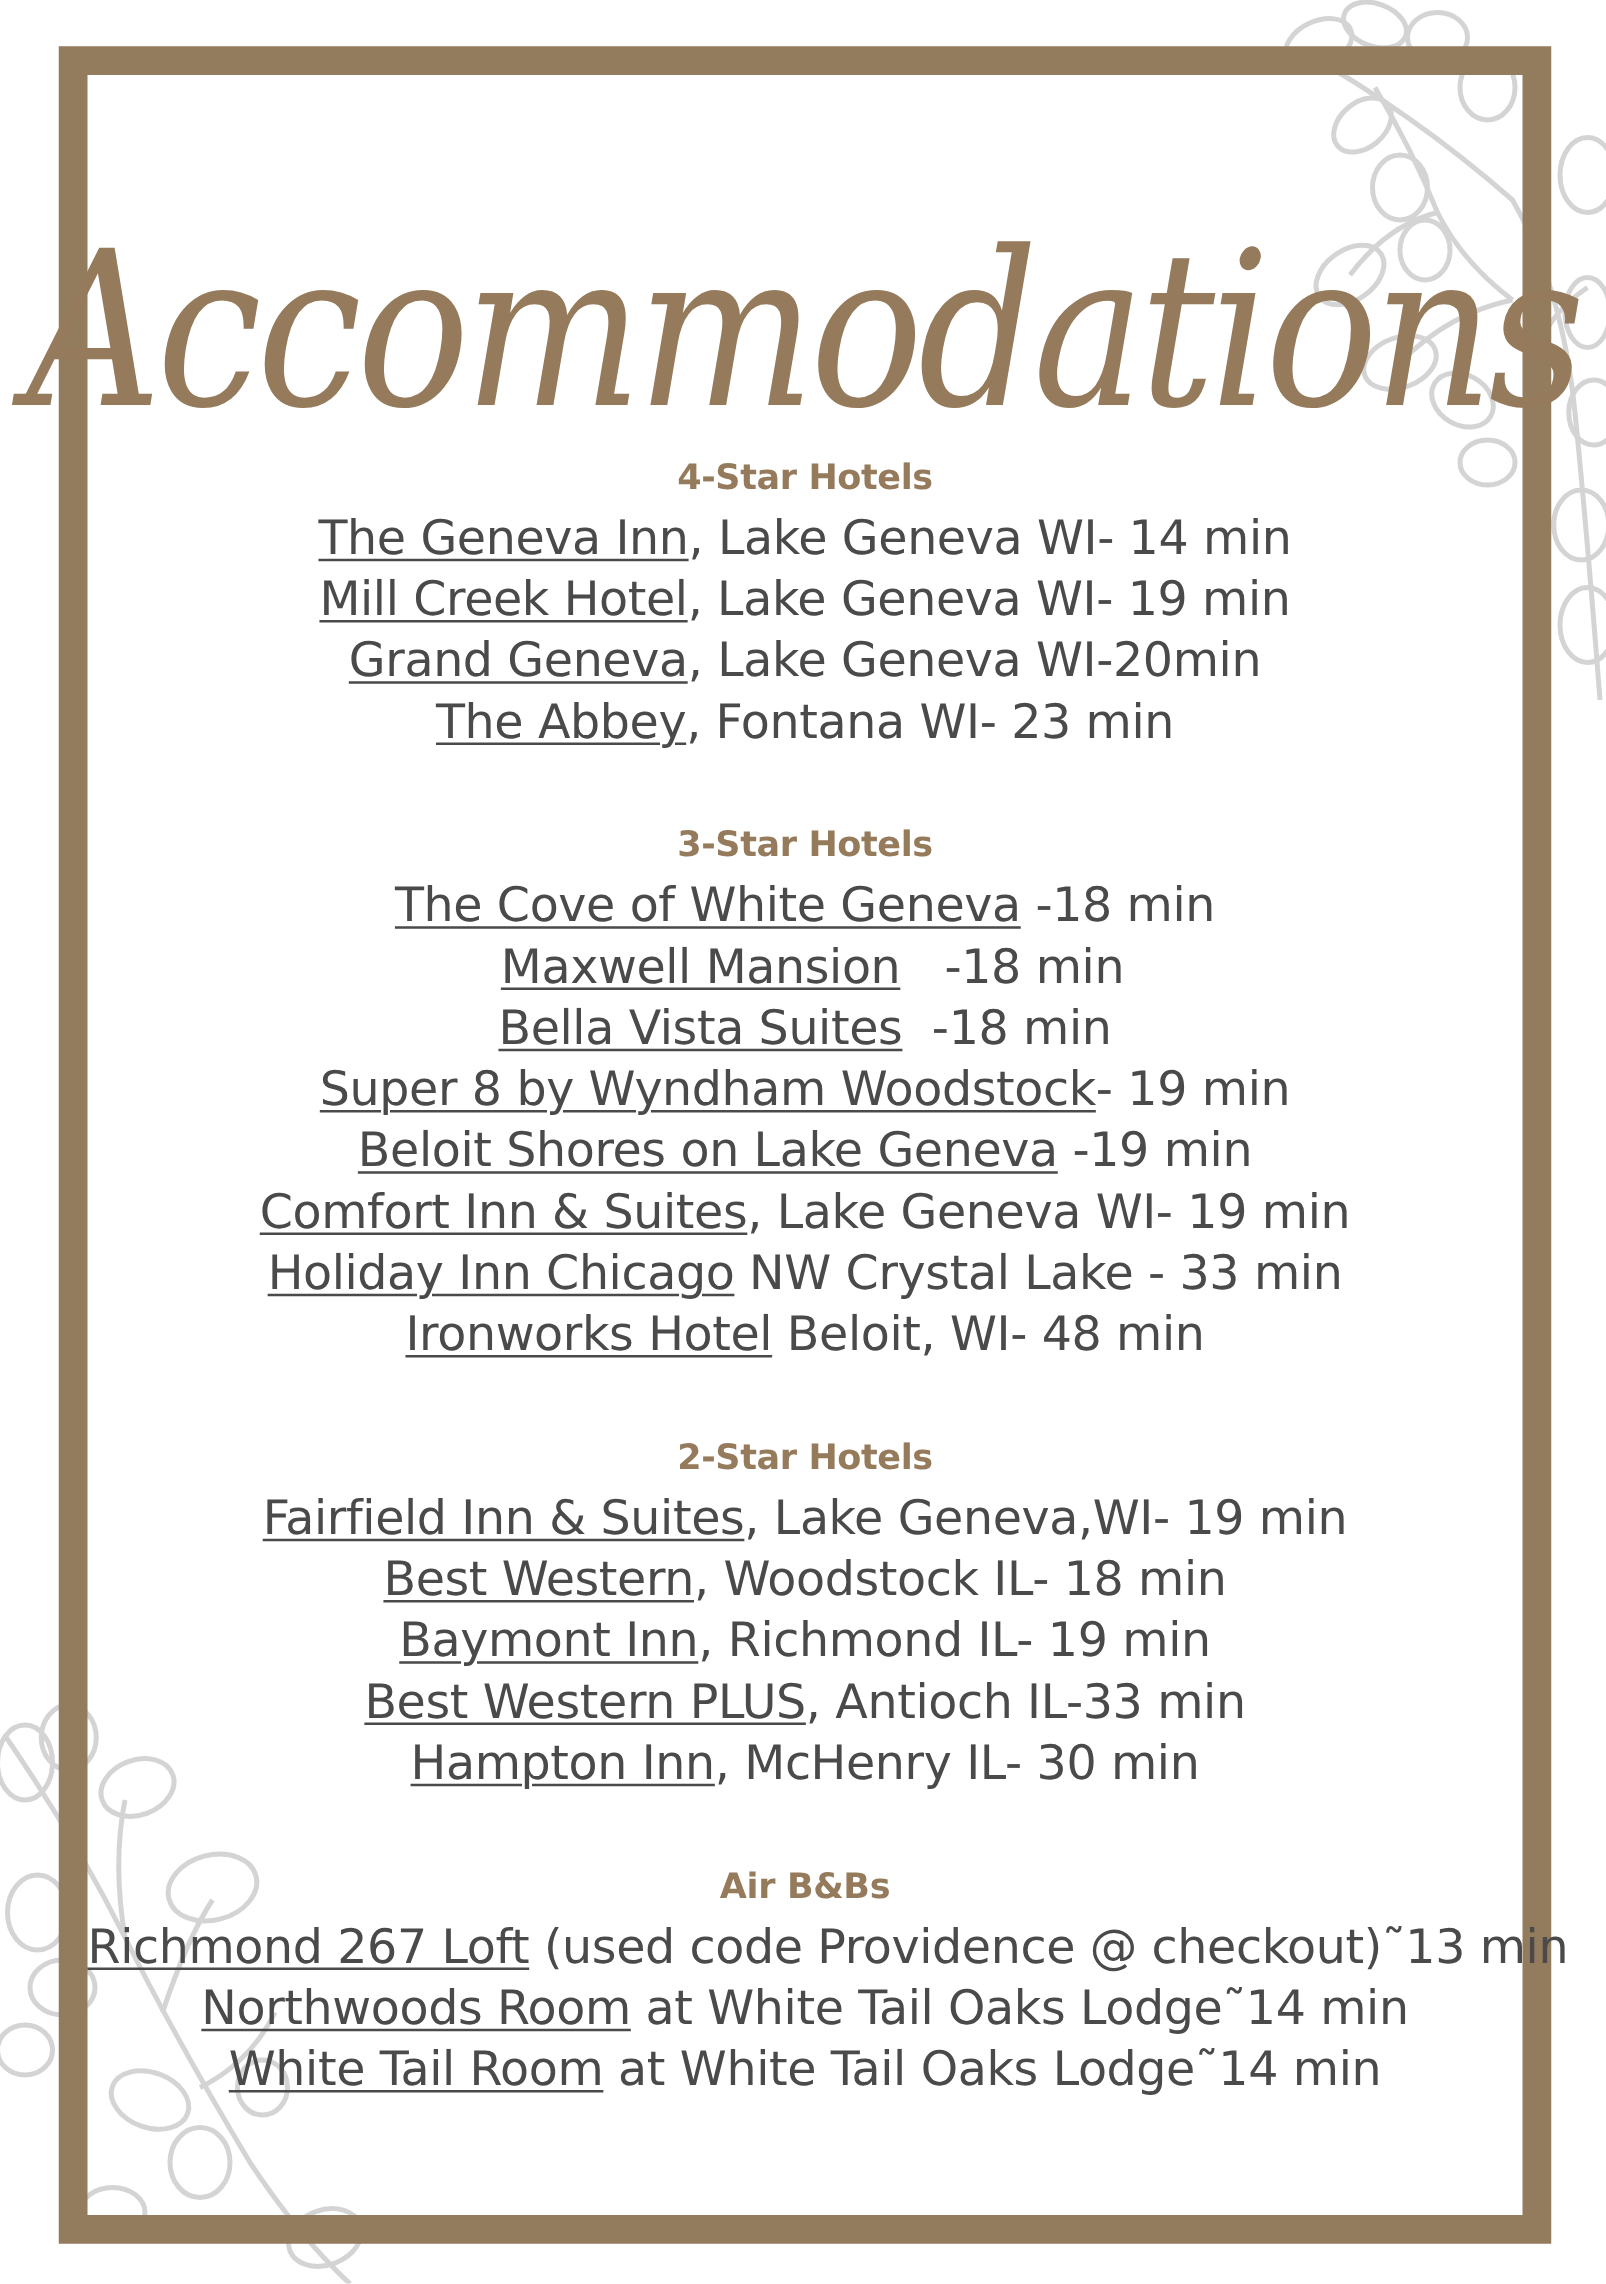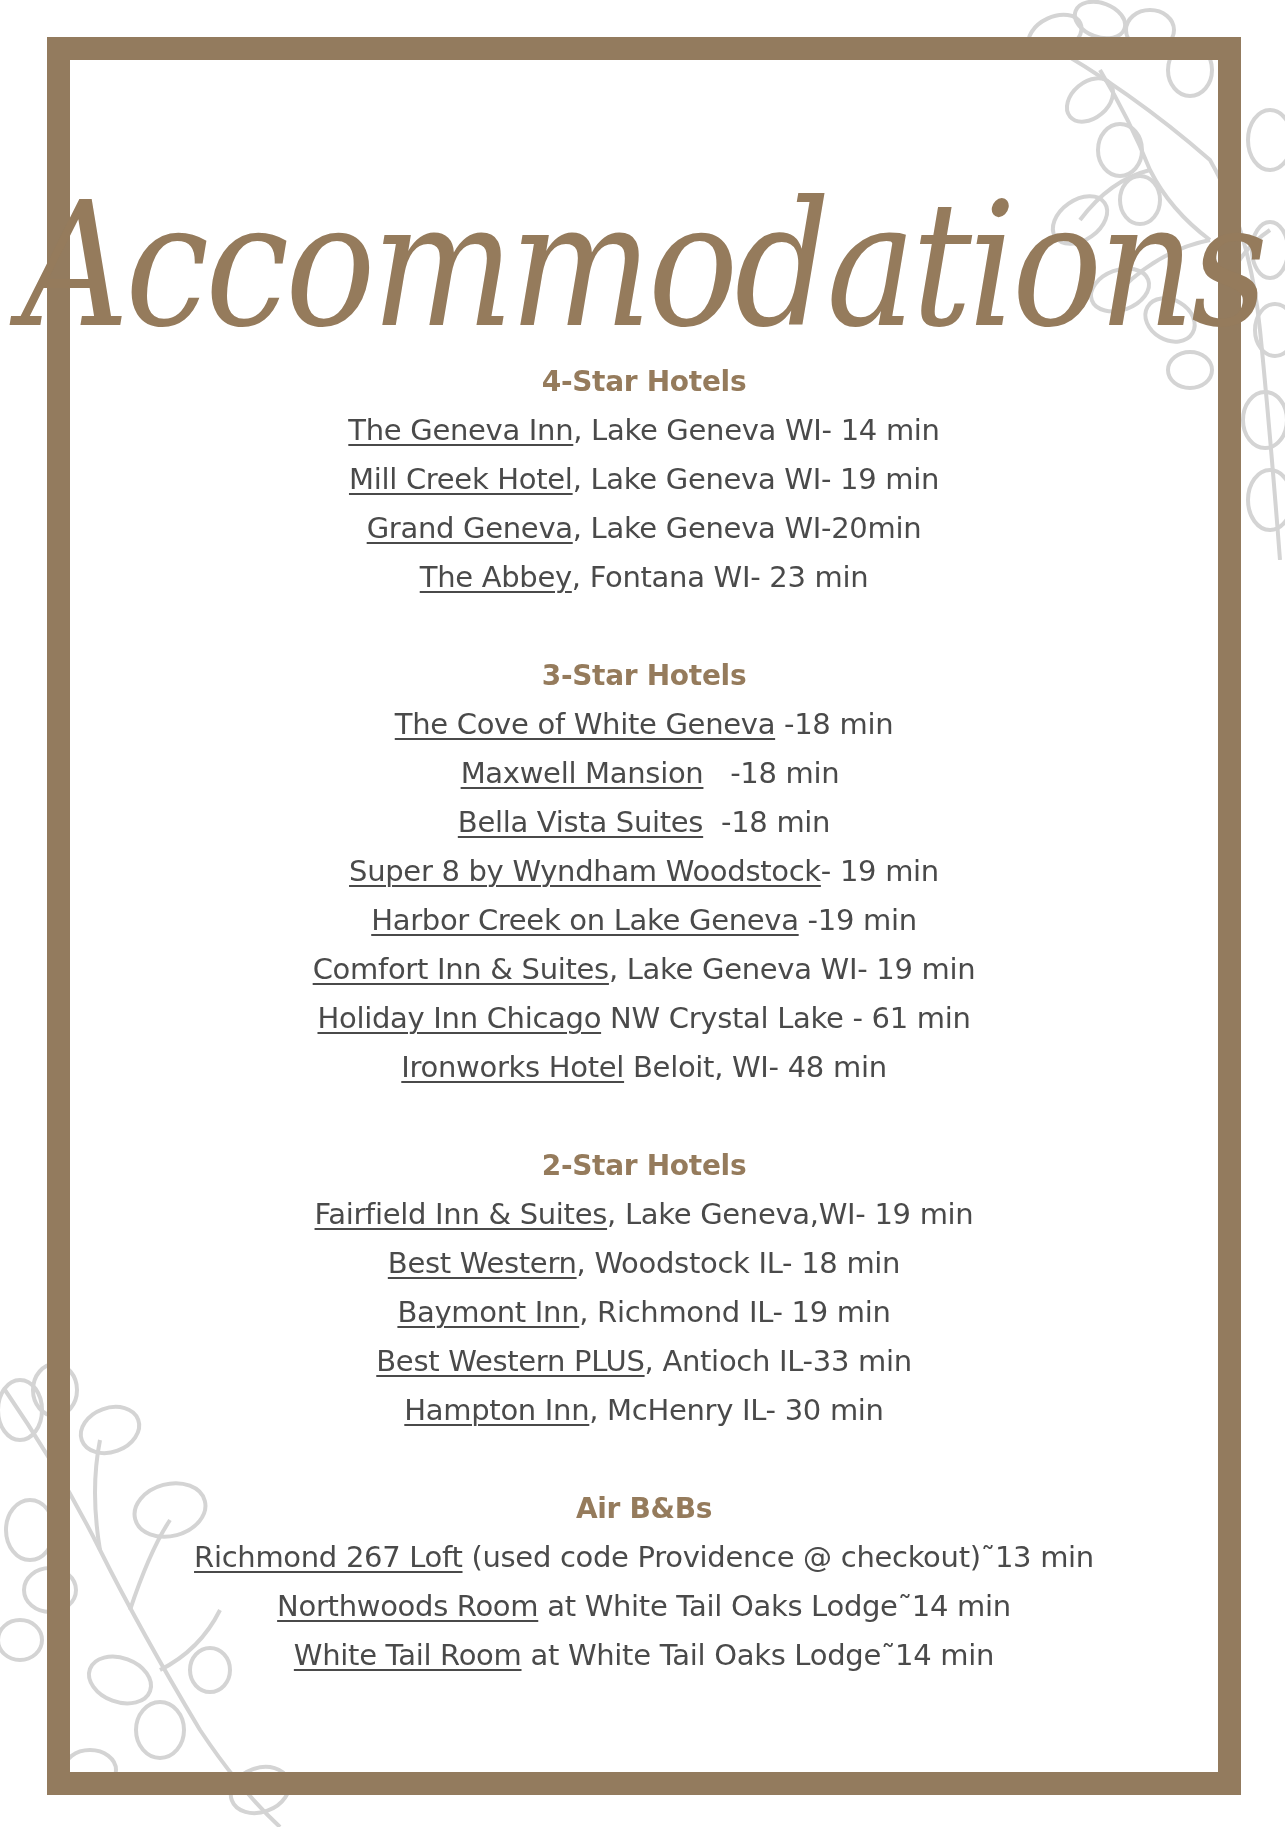--- a/index.html
+++ b/index.html
@@ -8,21 +8,21 @@
   .floral { position:absolute; pointer-events:none; }
   .floral svg { display:block; }
   .title {
     position:absolute; left:0; width:1285px; top:150px; height:230px;
     text-align:center; color:#957b5c;
     font-family:"DejaVu Serif", serif; font-style:italic; font-weight:normal;
     font-size:150px; line-height:230px; letter-spacing:-4px;
     transform:scaleY(1.15);
   }
   .content { position:absolute; left:70px; width:1148px; top:357px; text-align:center; }
-  .line { height:49px; line-height:49px; white-space:nowrap; font-size:29px; color:#4a4a4a; letter-spacing:-0.3px; }
+  .line { height:49px; line-height:49px; white-space:nowrap; font-size:38px; color:#4a4a4a; letter-spacing:-0.3px; }
   .heading { color:#957b5c; font-weight:bold; font-size:28px; letter-spacing:-0.3px; }
   .gap { height:49px; }
   .link { color:#4a4a4a; text-decoration:underline; text-decoration-thickness:2px; text-underline-offset:4px; cursor:pointer; }
   .rest { color:#4a4a4a; }
 </style>
 </head>
 <body>
 
 <div class="floral" style="left:980px; top:0px; width:305px; height:560px;">
   <svg width="305" height="560" viewBox="0 0 305 560" fill="none" stroke="#d4d4d4" stroke-width="4">
@@ -82,23 +82,23 @@
   <div class="line"><span class="link">Mill Creek Hotel</span><span class="rest">, Lake Geneva WI- 19 min</span></div>
   <div class="line"><span class="link">Grand Geneva</span><span class="rest">, Lake Geneva WI-20min</span></div>
   <div class="line"><span class="link">The Abbey</span><span class="rest">, Fontana WI- 23 min</span></div>
   <div class="gap"></div>
 
   <div class="line heading">3-Star Hotels</div>
   <div class="line"><span class="link">The Cove of White Geneva</span><span class="rest"> -18 min</span></div>
   <div class="line" style="white-space:pre;margin-left:12px;"><span class="link">Maxwell Mansion</span><span class="rest">   -18 min</span></div>
   <div class="line" style="white-space:pre;"><span class="link">Bella Vista Suites</span><span class="rest">  -18 min</span></div>
   <div class="line"><span class="link">Super 8 by Wyndham Woodstock</span><span class="rest">- 19 min</span></div>
-  <div class="line"><span class="link">Harbor Creek on Lake Geneva</span><span class="rest"> -19 min</span></div>
+  <div class="line"><span class="link">Beloit Shores on Lake Geneva</span><span class="rest"> -19 min</span></div>
   <div class="line"><span class="link">Comfort Inn &amp; Suites</span><span class="rest">, Lake Geneva WI- 19 min</span></div>
-  <div class="line"><span class="link">Holiday Inn Chicago</span><span class="rest"> NW Crystal Lake - 61 min</span></div>
+  <div class="line"><span class="link">Holiday Inn Chicago</span><span class="rest"> NW Crystal Lake - 33 min</span></div>
   <div class="line"><span class="link">Ironworks Hotel</span><span class="rest"> Beloit, WI- 48 min</span></div>
   <div class="gap"></div>
 
   <div class="line heading">2-Star Hotels</div>
   <div class="line"><span class="link">Fairfield Inn &amp; Suites</span><span class="rest">, Lake Geneva,WI- 19 min</span></div>
   <div class="line"><span class="link">Best Western</span><span class="rest">, Woodstock IL- 18 min</span></div>
   <div class="line"><span class="link">Baymont Inn</span><span class="rest">, Richmond IL- 19 min</span></div>
   <div class="line"><span class="link">Best Western PLUS</span><span class="rest">, Antioch IL-33 min</span></div>
   <div class="line"><span class="link">Hampton Inn</span><span class="rest">, McHenry IL- 30 min</span></div>
   <div class="gap"></div>

